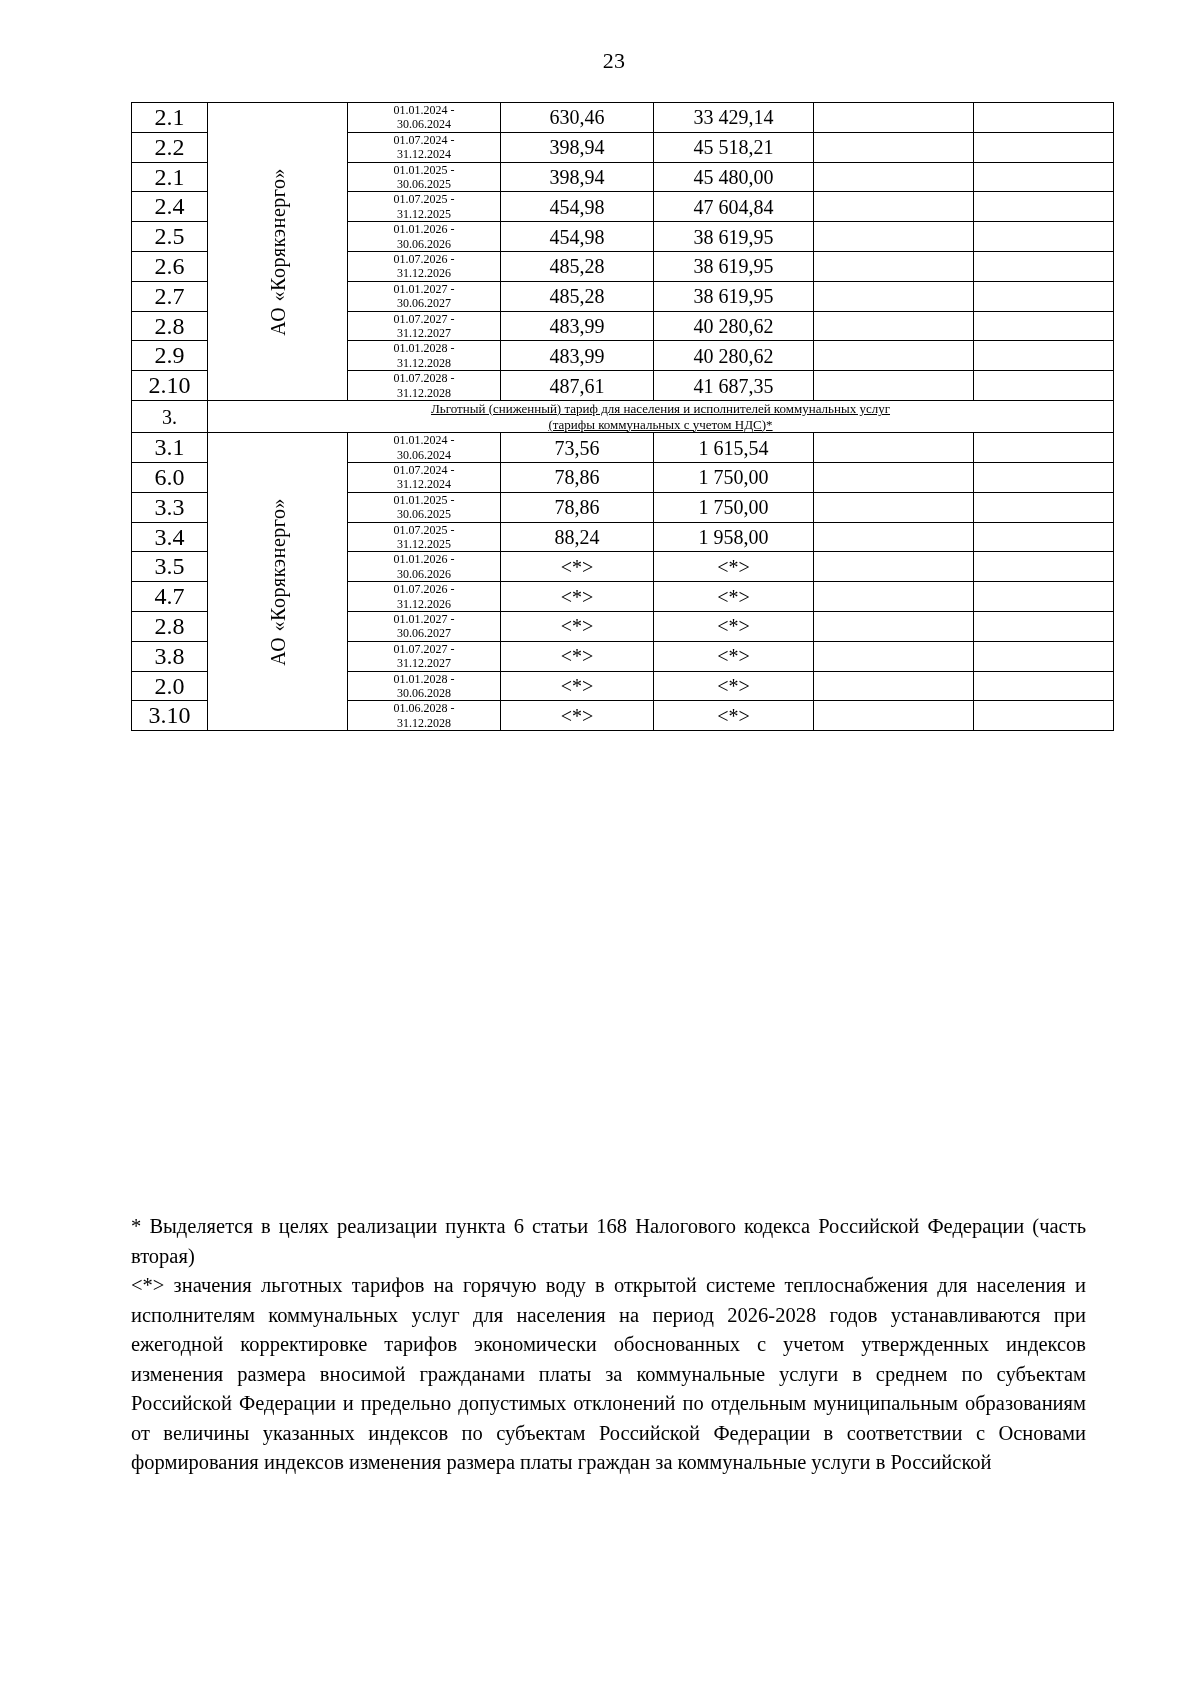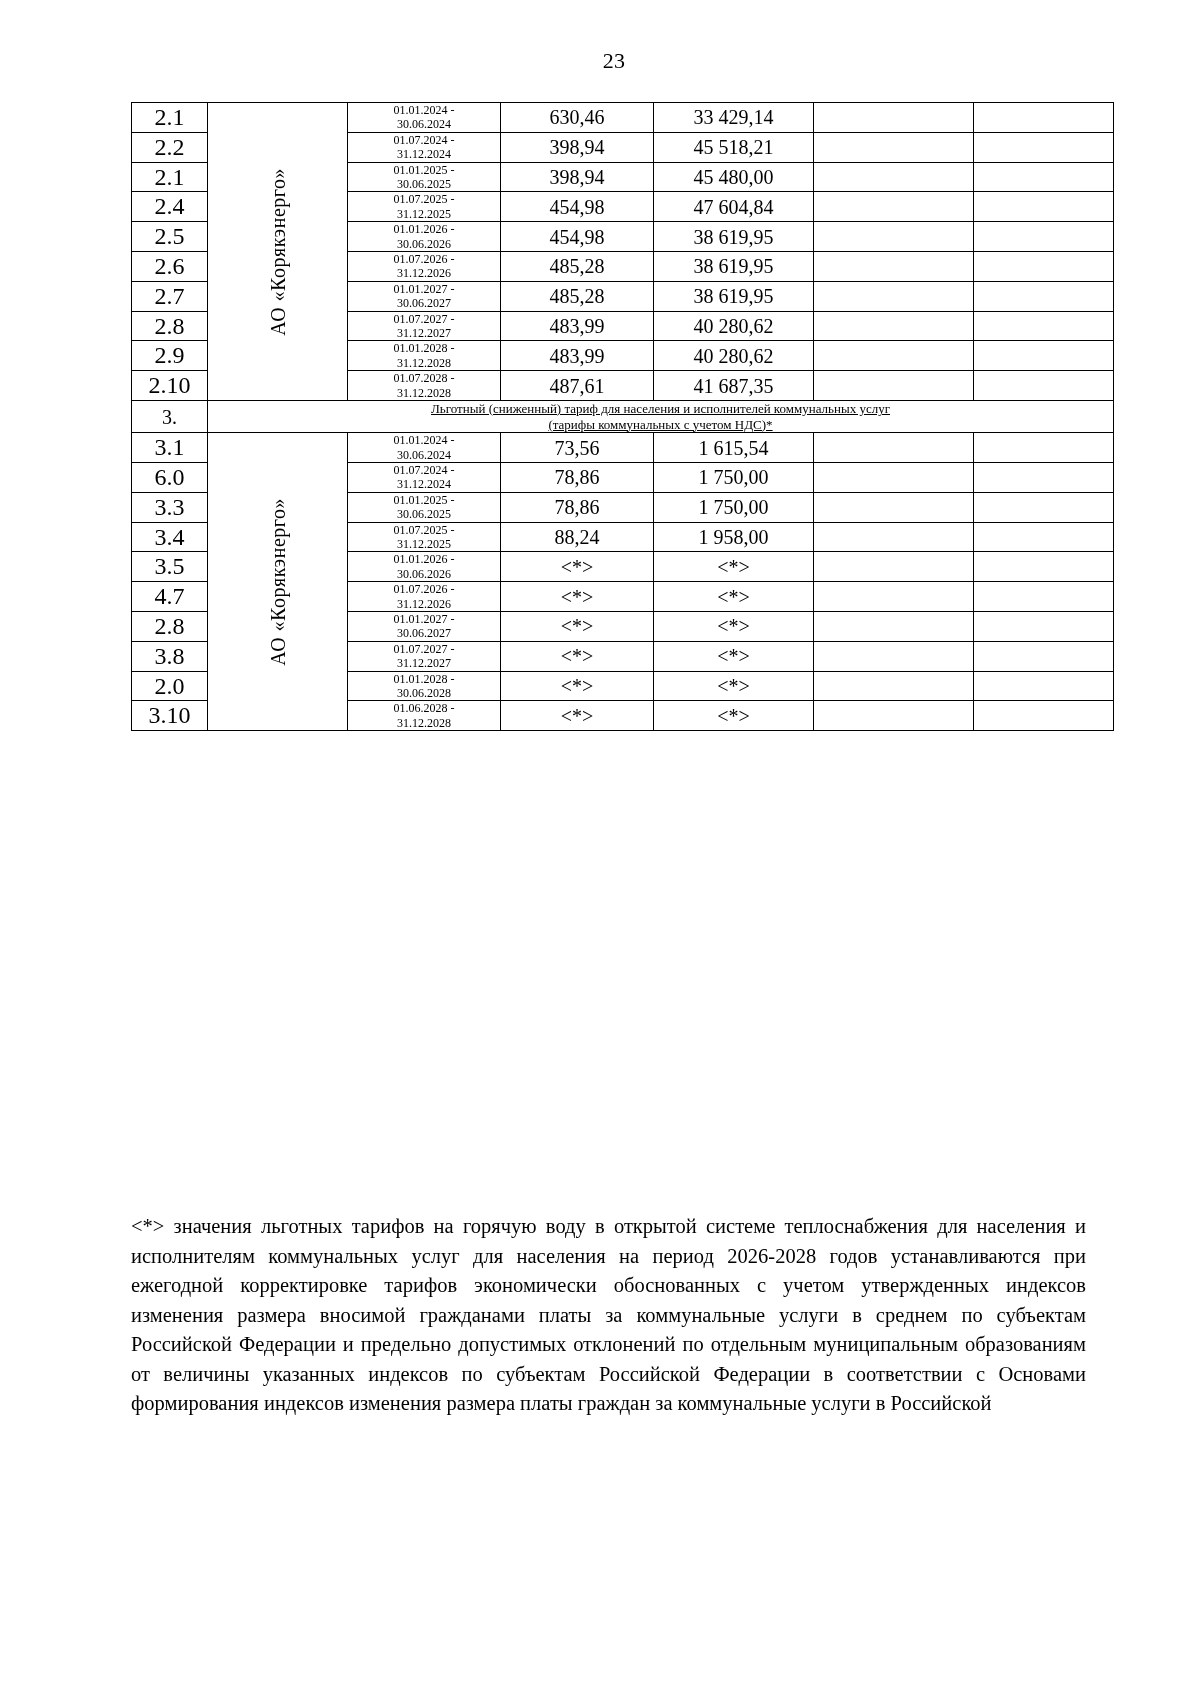--- a/index.html
+++ b/index.html
@@ -376,16 +376,17 @@
             <td class="val">&lt;*&gt;</td>
             <td class="val">&lt;*&gt;</td>
             <td class="blank"></td>
             <td class="blank"></td>
           </tr>
         </tbody>
     </table>
   </div>
 
   <div class="footnotes">
+    <p>* Выделяется в целях реализации пункта 6 статьи 168 Налогового кодекса Российской Федерации (часть вторая)</p>
     <p class="fn-para2">&lt;*&gt; значения льготных тарифов на горячую воду в открытой системе теплоснабжения для населения и исполнителям коммунальных услуг для населения на период 2026-2028 годов устанавливаются при ежегодной корректировке тарифов экономически обоснованных с учетом утвержденных индексов изменения размера вносимой гражданами платы за коммунальные услуги в среднем по субъектам Российской Федерации и предельно допустимых отклонений по отдельным муниципальным образованиям от величины указанных индексов по субъектам Российской Федерации в соответствии с Основами формирования индексов изменения размера платы граждан за коммунальные услуги в Российской</p>
   </div>
 
 </div>
 
 </body></html>

